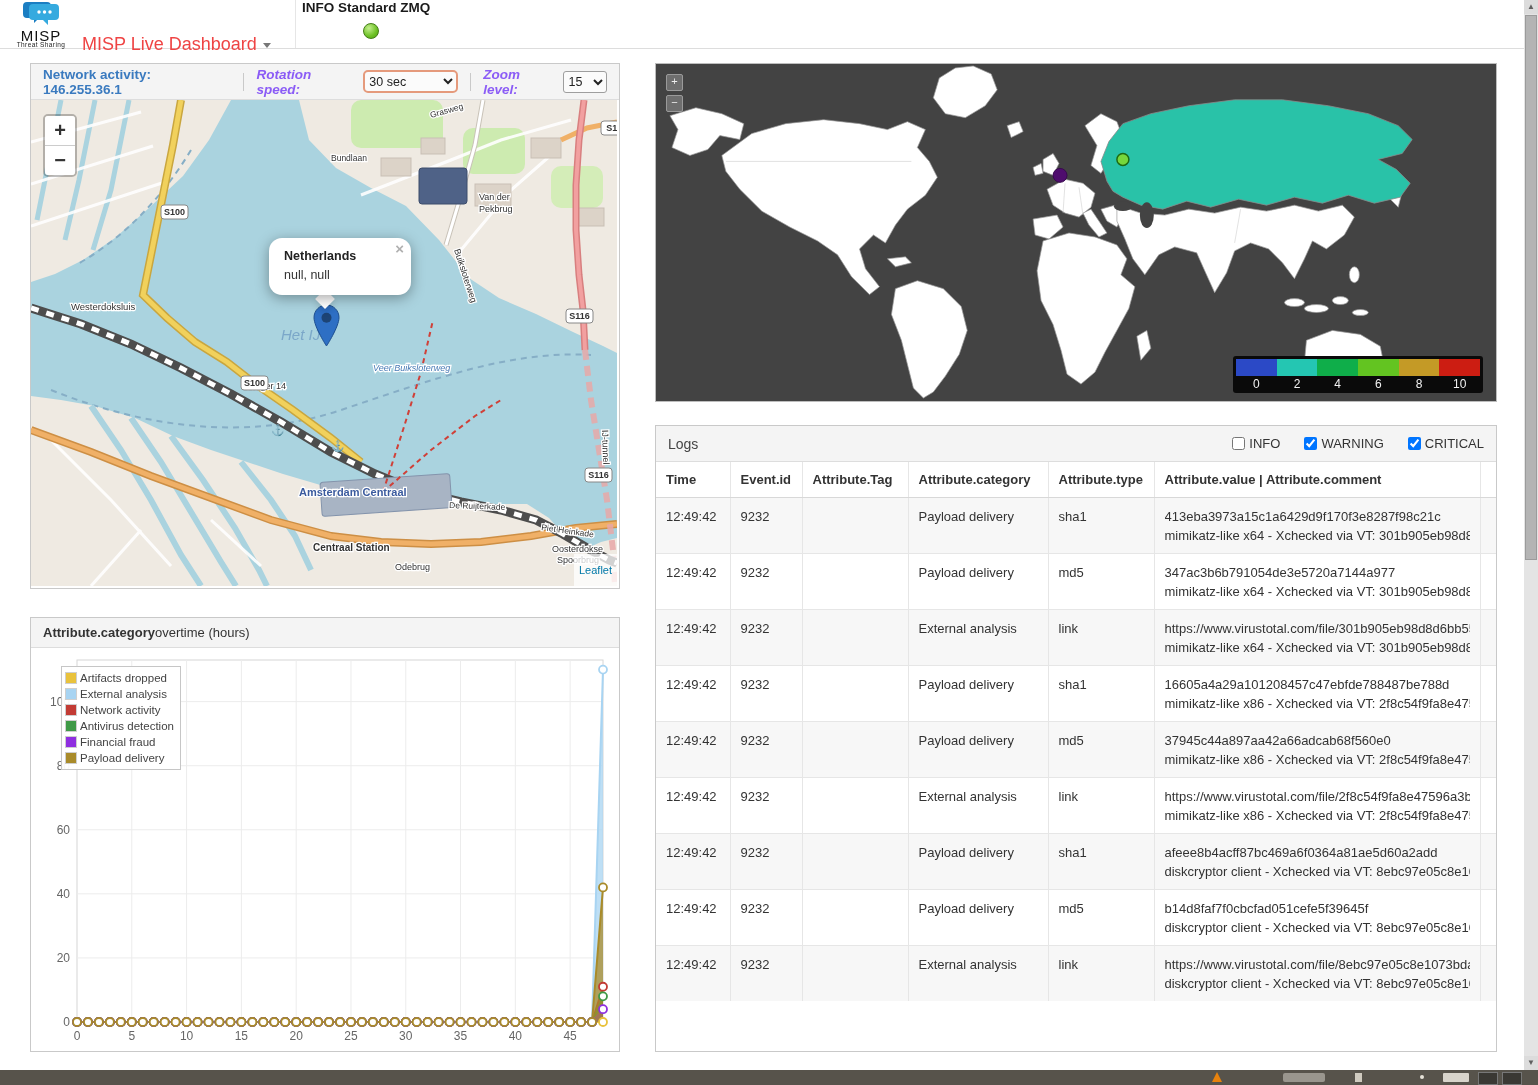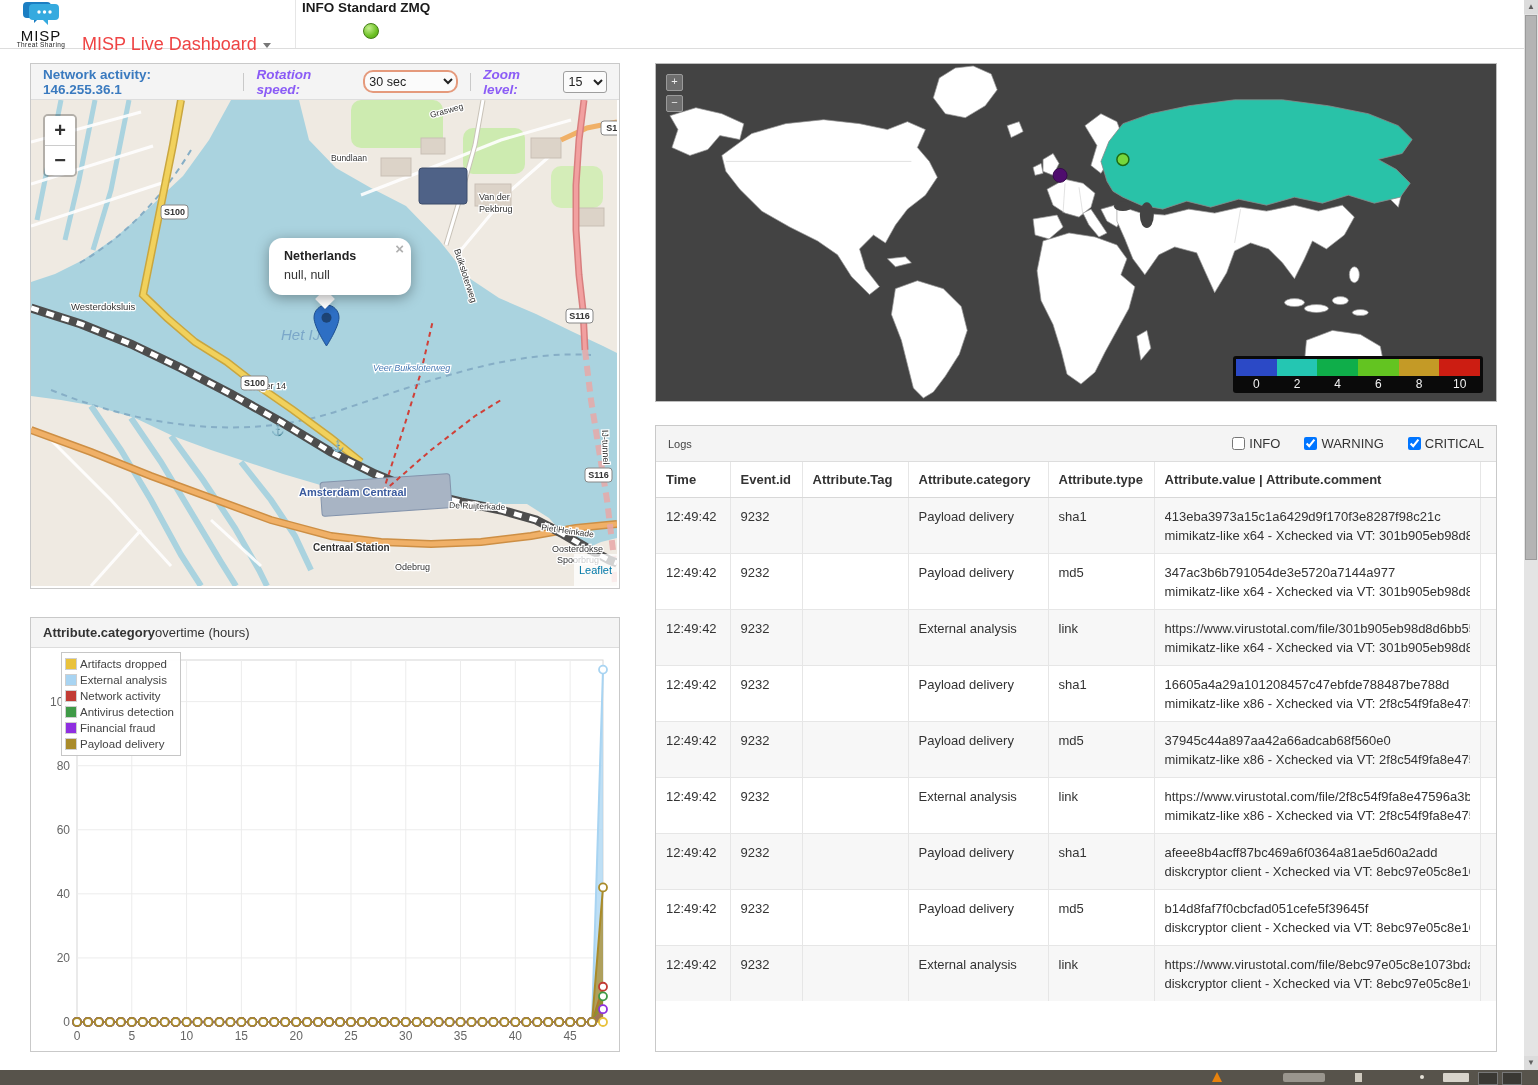--- a/index.html
+++ b/index.html
@@ -20,21 +20,21 @@
   
   .panel{position:absolute;background:#fff;border:1px solid #c9c9c9;}
   .panel-header{height:36px;background:#f4f4f4;border-bottom:1px solid #ddd;display:flex;align-items:center;padding:0 12px;font-size:13.5px;color:#333;box-sizing:border-box;}
 
   
   #net-panel{left:30px;top:63px;width:588px;height:524px;}
   .net-link{color:#3a7abf;font-weight:bold;font-size:13.5px;cursor:pointer;}
   .hdr-sep{height:18px;border-left:1px solid #c9c9c9;margin:0 12px;}
   .hdr-lbl{font-style:italic;font-weight:bold;color:#8b5cf6;margin-right:6px;}
   select{font-family:"Liberation Sans",sans-serif;font-size:12.5px;color:#222;background:#fbfbfb;}
-  #rotation-select{width:96px;height:23px;border:2px solid #e59a7c;border-radius:10px;}
+  #rotation-select{width:96px;height:23px;border:2px solid #e59a7c;border-radius:5px;}
   #zoomlevel-select{width:44px;height:22px;border:1px solid #9e9e9e;border-radius:3px;}
 
   #net-map{position:relative;width:586px;height:486px;overflow:hidden;background:#efeae2;}
   #ams-svg{position:absolute;left:0;top:0;}
   .lf-zoom{position:absolute;left:12px;top:14px;width:30px;border:2px solid rgba(0,0,0,.25);border-radius:5px;overflow:hidden;}
   .lf-zoom .zbtn{width:30px;height:29px;background:#fff;color:#333;font-size:20px;font-weight:bold;text-align:center;line-height:29px;cursor:pointer;}
   .lf-zoom .zbtn:first-child{border-bottom:1px solid #ccc;}
   .lf-popup{position:absolute;left:238px;top:138px;width:112px;background:#fff;border-radius:13px;box-shadow:0 3px 14px rgba(0,0,0,.35);padding:11px 15px 13px;font-size:12.5px;color:#333;}
   .lf-popup .pp-title{font-weight:bold;margin-bottom:5px;font-size:12.5px;color:#222;}
   .lf-popup .pp-close{position:absolute;top:4px;right:7px;color:#b0b0b0;font-size:15px;font-weight:bold;cursor:pointer;line-height:14px;}
@@ -48,38 +48,38 @@
   .wm-zoom .wbtn{width:15px;height:15px;background:#6e6e6e;border:1px solid #9a9a9a;color:#eee;font-size:11px;line-height:13px;text-align:center;margin-bottom:4px;border-radius:2px;cursor:pointer;}
   .wm-legend{position:absolute;right:13px;bottom:8px;width:244px;background:#0a0a0a;border-radius:3px;padding:3px 3px 1px;}
   #wl-swatches{display:flex;}
   .wl-sw{flex:1;height:17px;}
   #wl-ticks{display:flex;}
   .wl-tick{flex:1;text-align:center;color:#f2f2f2;font-size:12px;line-height:16px;}
 
   
   #logs-panel{left:655px;top:425px;width:840px;height:625px;}
   #logs-panel .panel-header{justify-content:space-between;}
-  #logs-title{font-size:11px;color:#444;}
+  #logs-title{font-size:14px;color:#444;}
   #log-filters{display:flex;align-items:center;gap:12px;}
   #log-filters .filter{display:flex;align-items:center;margin-left:12px;font-size:13px;color:#333;cursor:pointer;}
   #log-filters input{margin:0 4px 0 0;}
   #logs-table{width:100%;border-collapse:collapse;table-layout:fixed;font-size:13px;color:#333;}
   #logs-table th{font-weight:bold;text-align:left;padding:10px 10px;border-bottom:1px solid #d8d8d8;white-space:nowrap;overflow:hidden;}
   #logs-table td{vertical-align:top;padding:9px 10px 8px;line-height:19px;white-space:nowrap;overflow:hidden;}
   #logs-table tbody tr:nth-child(odd){background:#f7f7f7;}
   #logs-table tbody tr + tr td{border-top:1px solid #e6e6e6;}
   #logs-table th + th, #logs-table td + td{border-left:1px solid #e6e6e6;}
   .val-cell .val, .val-cell .comment{white-space:nowrap;overflow:hidden;}
 
   
   #chart-panel{left:30px;top:617px;width:588px;height:433px;}
   #chart-panel .panel-header{height:30px;font-size:13px;}
   #chart-title-bold{font-weight:bold;}
   #chart-area{position:relative;width:586px;height:402px;background:#fff;}
-  #chart-legend{position:absolute;left:30px;top:4px;background:rgba(255,255,255,.95);border:1px solid #c6c6c6;padding:3px 6px 3px 3px;}
+  #chart-legend{position:absolute;left:30px;top:18px;background:rgba(255,255,255,.95);border:1px solid #c6c6c6;padding:3px 6px 3px 3px;}
   .lg-row{display:flex;align-items:center;height:16px;font-size:11.5px;color:#444;}
   .lg-row .sw{width:12px;height:12px;margin-right:3px;border:1px solid #cfcfcf;box-sizing:border-box;display:inline-block;}
 
   
   #scrollbar{position:absolute;right:0;top:0;width:14px;height:1070px;background:#e4e4e4;}
   #scrollbar .arrow{width:14px;height:14px;background:#dcdcdc;color:#606060;font-size:8px;text-align:center;line-height:14px;}
   #scrollbar .thumb{position:absolute;left:1px;top:15px;width:12px;height:545px;background:#b4b4b4;border:1px solid #9b9b9b;box-sizing:border-box;}
   #scrollbar .arrow.down{position:absolute;bottom:0;}
   #taskbar{position:absolute;left:0;bottom:0;width:100%;height:15px;background:#57534b;}
   .tb-item{position:absolute;}

